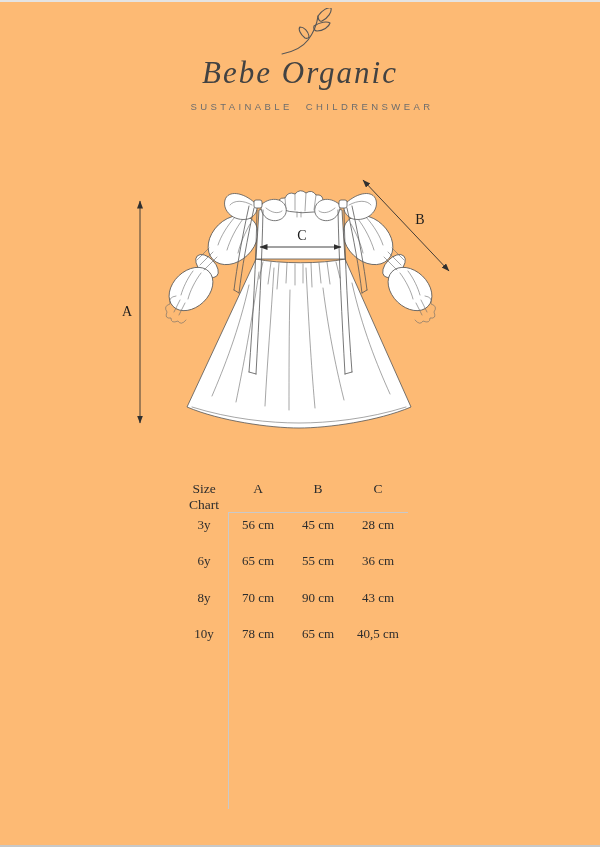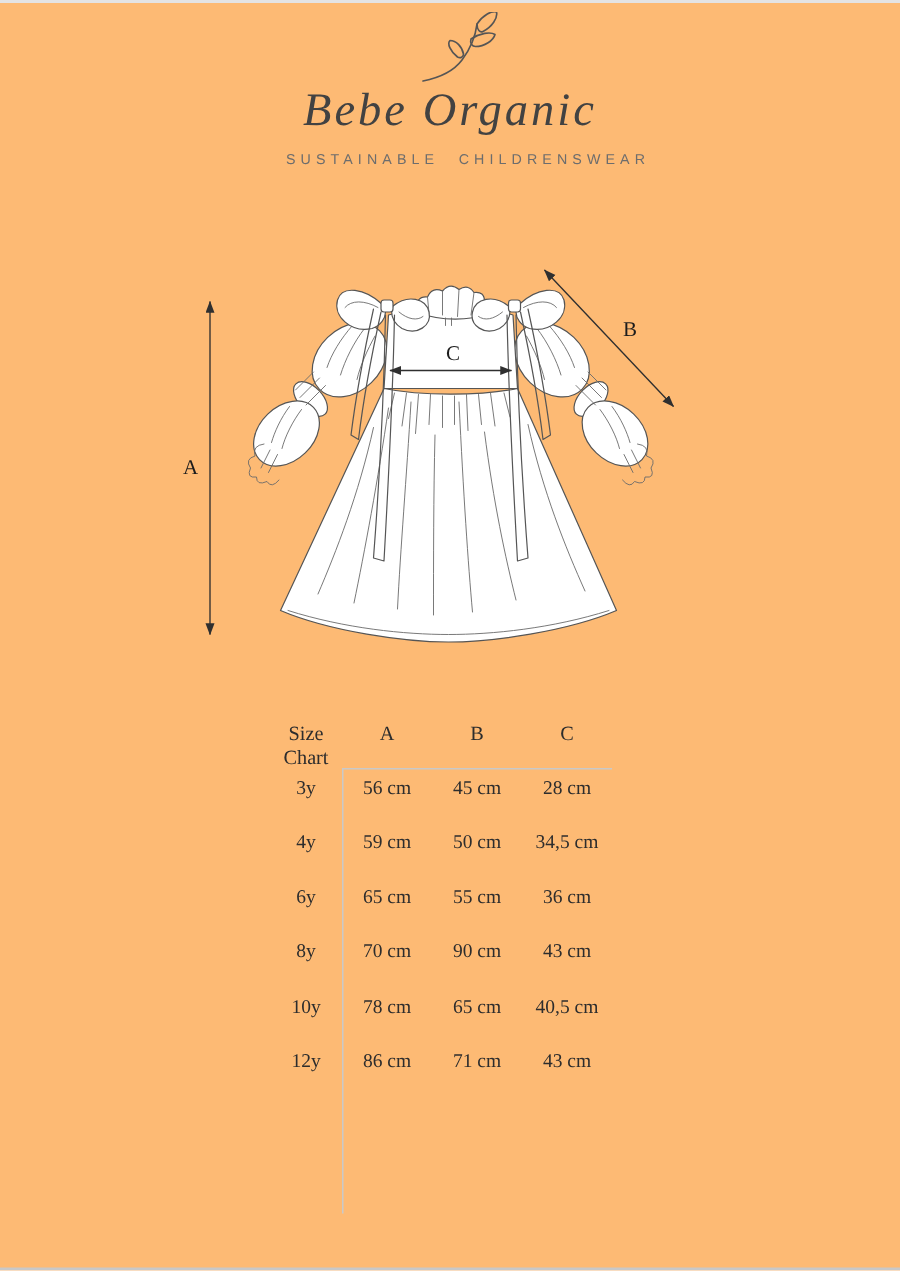--- a/index.html
+++ b/index.html
@@ -151,47 +151,35 @@
       <div class="td cb">B</div>
       <div class="td cc">C</div>
     </div>
     <div class="tr">
       <div class="td size">3y</div>
       <div class="td ca">56 cm</div>
       <div class="td cb">45 cm</div>
       <div class="td cc">28 cm</div>
     </div>
     <div class="tr">
-      <div class="td size">4y</div>
-      <div class="td ca">59 cm</div>
-      <div class="td cb">50 cm</div>
-      <div class="td cc">34,5 cm</div>
-    </div>
-    <div class="tr">
       <div class="td size">6y</div>
       <div class="td ca">65 cm</div>
       <div class="td cb">55 cm</div>
       <div class="td cc">36 cm</div>
     </div>
     <div class="tr">
       <div class="td size">8y</div>
       <div class="td ca">70 cm</div>
       <div class="td cb">90 cm</div>
       <div class="td cc">43 cm</div>
     </div>
     <div class="tr">
       <div class="td size">10y</div>
       <div class="td ca">78 cm</div>
       <div class="td cb">65 cm</div>
       <div class="td cc">40,5 cm</div>
     </div>
-    <div class="tr">
-      <div class="td size">12y</div>
-      <div class="td ca">86 cm</div>
-      <div class="td cb">71 cm</div>
-      <div class="td cc">43 cm</div>
-    </div>
   </div>
   <div class="tline-h"></div>
   <div class="tline-v"></div>
 
   <div class="hairline bottom"></div>
 </div>
 
 </body></html>

